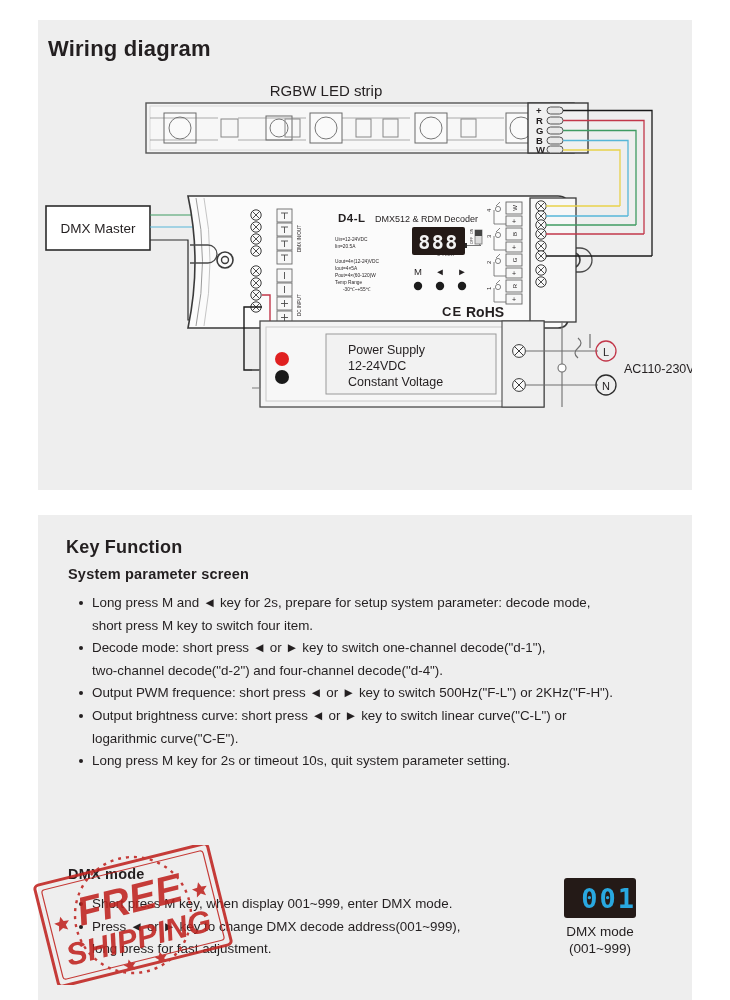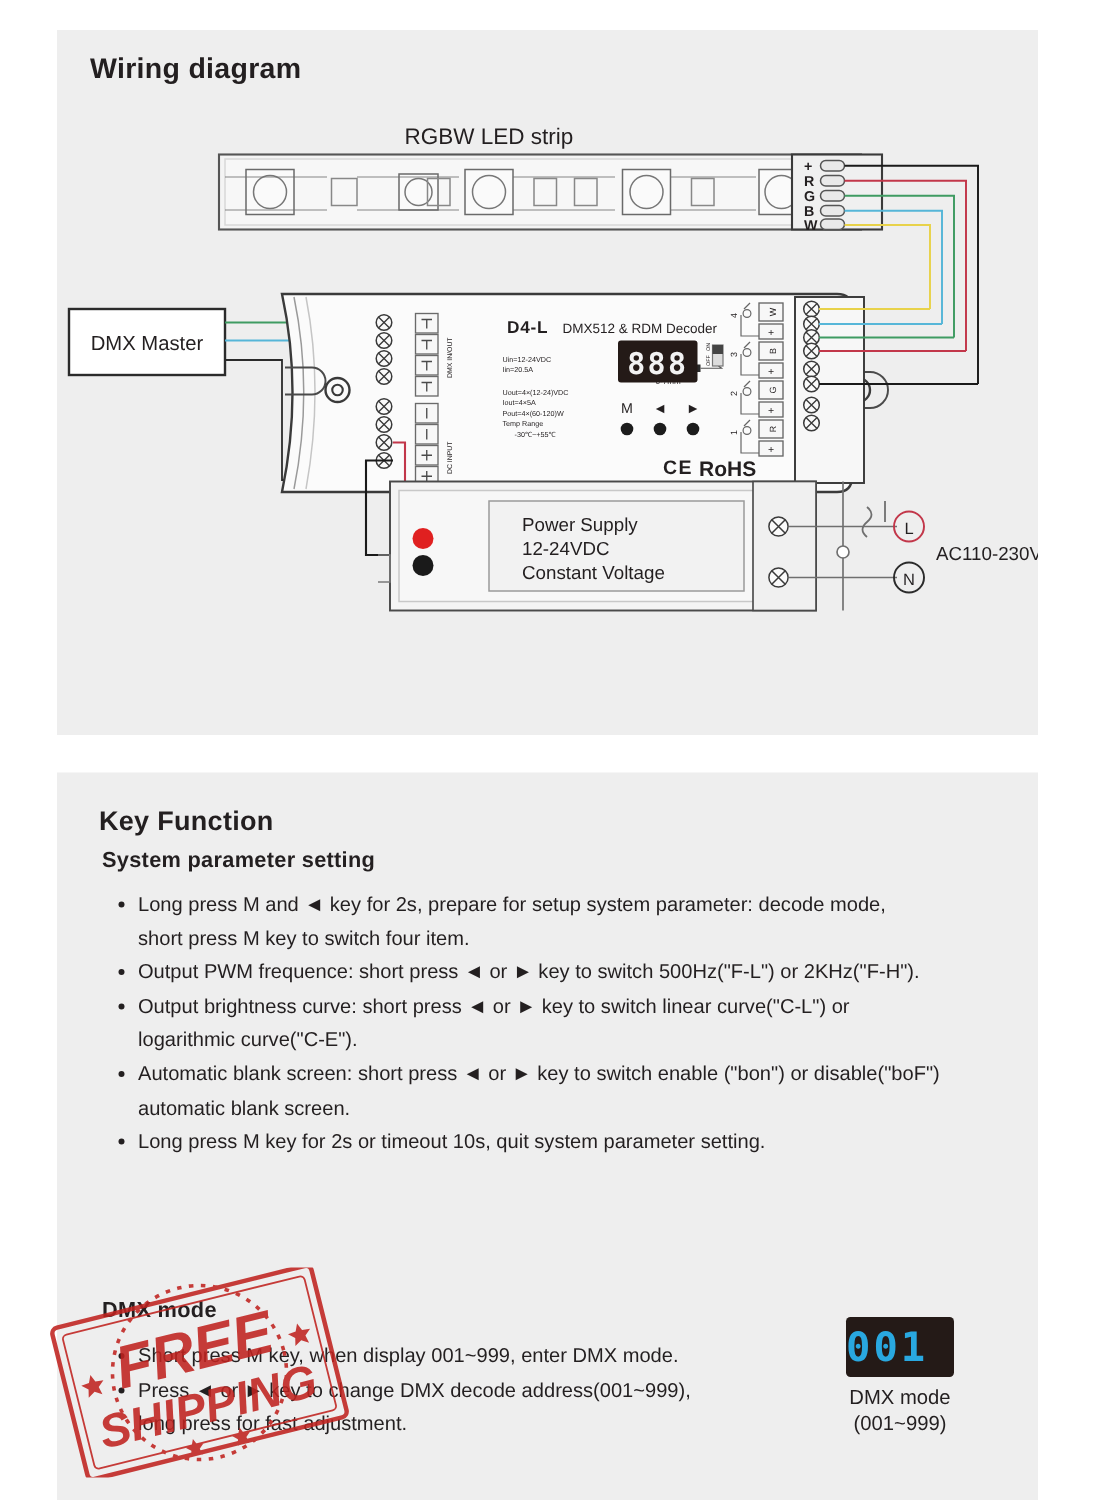--- a/index.html
+++ b/index.html
@@ -9,21 +9,21 @@
     color:#231f20;overflow:hidden;position:relative;
   }
   .panel{position:absolute;left:38px;width:654px;background:#eeeeee;}
   #panel-wiring{top:20px;height:470px;}
   #panel-key{top:515px;height:485px;}
 
   .panel-title{
     position:absolute;font-weight:bold;color:#231f20;
     letter-spacing:.2px;
   }
-  #wiring-title{left:60px;top:36px;font-size:19px;}
+  #wiring-title{left:48px;top:36px;font-size:22px;}
   #key-title{left:66px;top:537px;font-size:18px;}
   #sys-title{left:68px;top:566px;font-size:14.5px;font-weight:bold;}
 
   
   #diagram{position:absolute;left:38px;top:20px;width:720px;height:470px;}
   #diagram svg{display:block;}
 
   
   #key-list{position:absolute;left:78px;top:592px;width:600px;}
   .kf-item{
@@ -37,21 +37,21 @@
   }
   .kf-line{display:block;white-space:nowrap;}
 
   #dmx-sub{position:absolute;left:68px;top:866px;font-size:14.5px;font-weight:bold;}
   #dmx-list{position:absolute;left:78px;top:893px;width:470px;}
 
   
   #dmx-display-wrap{position:absolute;left:540px;top:878px;width:120px;text-align:center;}
   #dmx-screen{
     width:72px;height:40px;background:#241a17;border-radius:3px;
-    margin:0 auto;display:flex;align-items:center;justify-content:flex-start;
+    margin:0 auto;display:flex;align-items:center;justify-content:flex-end;
     letter-spacing:2px;
   }
   #dmx-screen span{
     font-family:"DejaVu Sans Mono", monospace;
     font-size:27px;font-weight:bold;color:#29a8e0;line-height:1;
   }
   .dmx-cap{font-size:13.5px;color:#231f20;margin-top:5px;line-height:17px;}
 
   
   #stamp{
@@ -379,37 +379,37 @@
     <text class="t" x="568" y="370" font-size="11" text-anchor="middle">N</text>
     <text class="t" x="586" y="353" font-size="12.5">AC110-230V</text>
   </g>
 </svg>
 </div>
 
 <div class="panel" id="panel-key"></div>
 
 <div class="panel-title" id="key-title">Key Function</div>
 
-<div class="panel-title" id="sys-title">System parameter setting</div>
+<div class="panel-title" id="sys-title">System parameter screen</div>
 
 <div id="key-list">
     <div class="kf-item">
       <span class="kf-line">Long press M and ◄ key for 2s, prepare for setup system parameter: decode mode,</span>
       <span class="kf-line">short press M key to switch four item.</span>
     </div>
     <div class="kf-item">
+      <span class="kf-line">Decode mode: short press ◄ or ► key to switch one-channel decode("d-1"),</span>
+      <span class="kf-line">two-channel decode("d-2") and four-channel decode("d-4").</span>
+    </div>
+    <div class="kf-item">
       <span class="kf-line">Output PWM frequence: short press ◄ or ► key to switch 500Hz("F-L") or 2KHz("F-H").</span>
     </div>
     <div class="kf-item">
       <span class="kf-line">Output brightness curve: short press ◄ or ► key to switch linear curve("C-L") or</span>
       <span class="kf-line">logarithmic curve("C-E").</span>
-    </div>
-    <div class="kf-item">
-      <span class="kf-line">Automatic blank screen: short press ◄ or ► key to switch enable ("bon") or disable("boF")</span>
-      <span class="kf-line">automatic blank screen.</span>
     </div>
     <div class="kf-item">
       <span class="kf-line">Long press M key for 2s or timeout 10s, quit system parameter setting.</span>
     </div>
   </div>
 
 <div class="panel-title" id="dmx-sub">DMX mode</div>
 
 <div id="dmx-list">
     <div class="kf-item">

